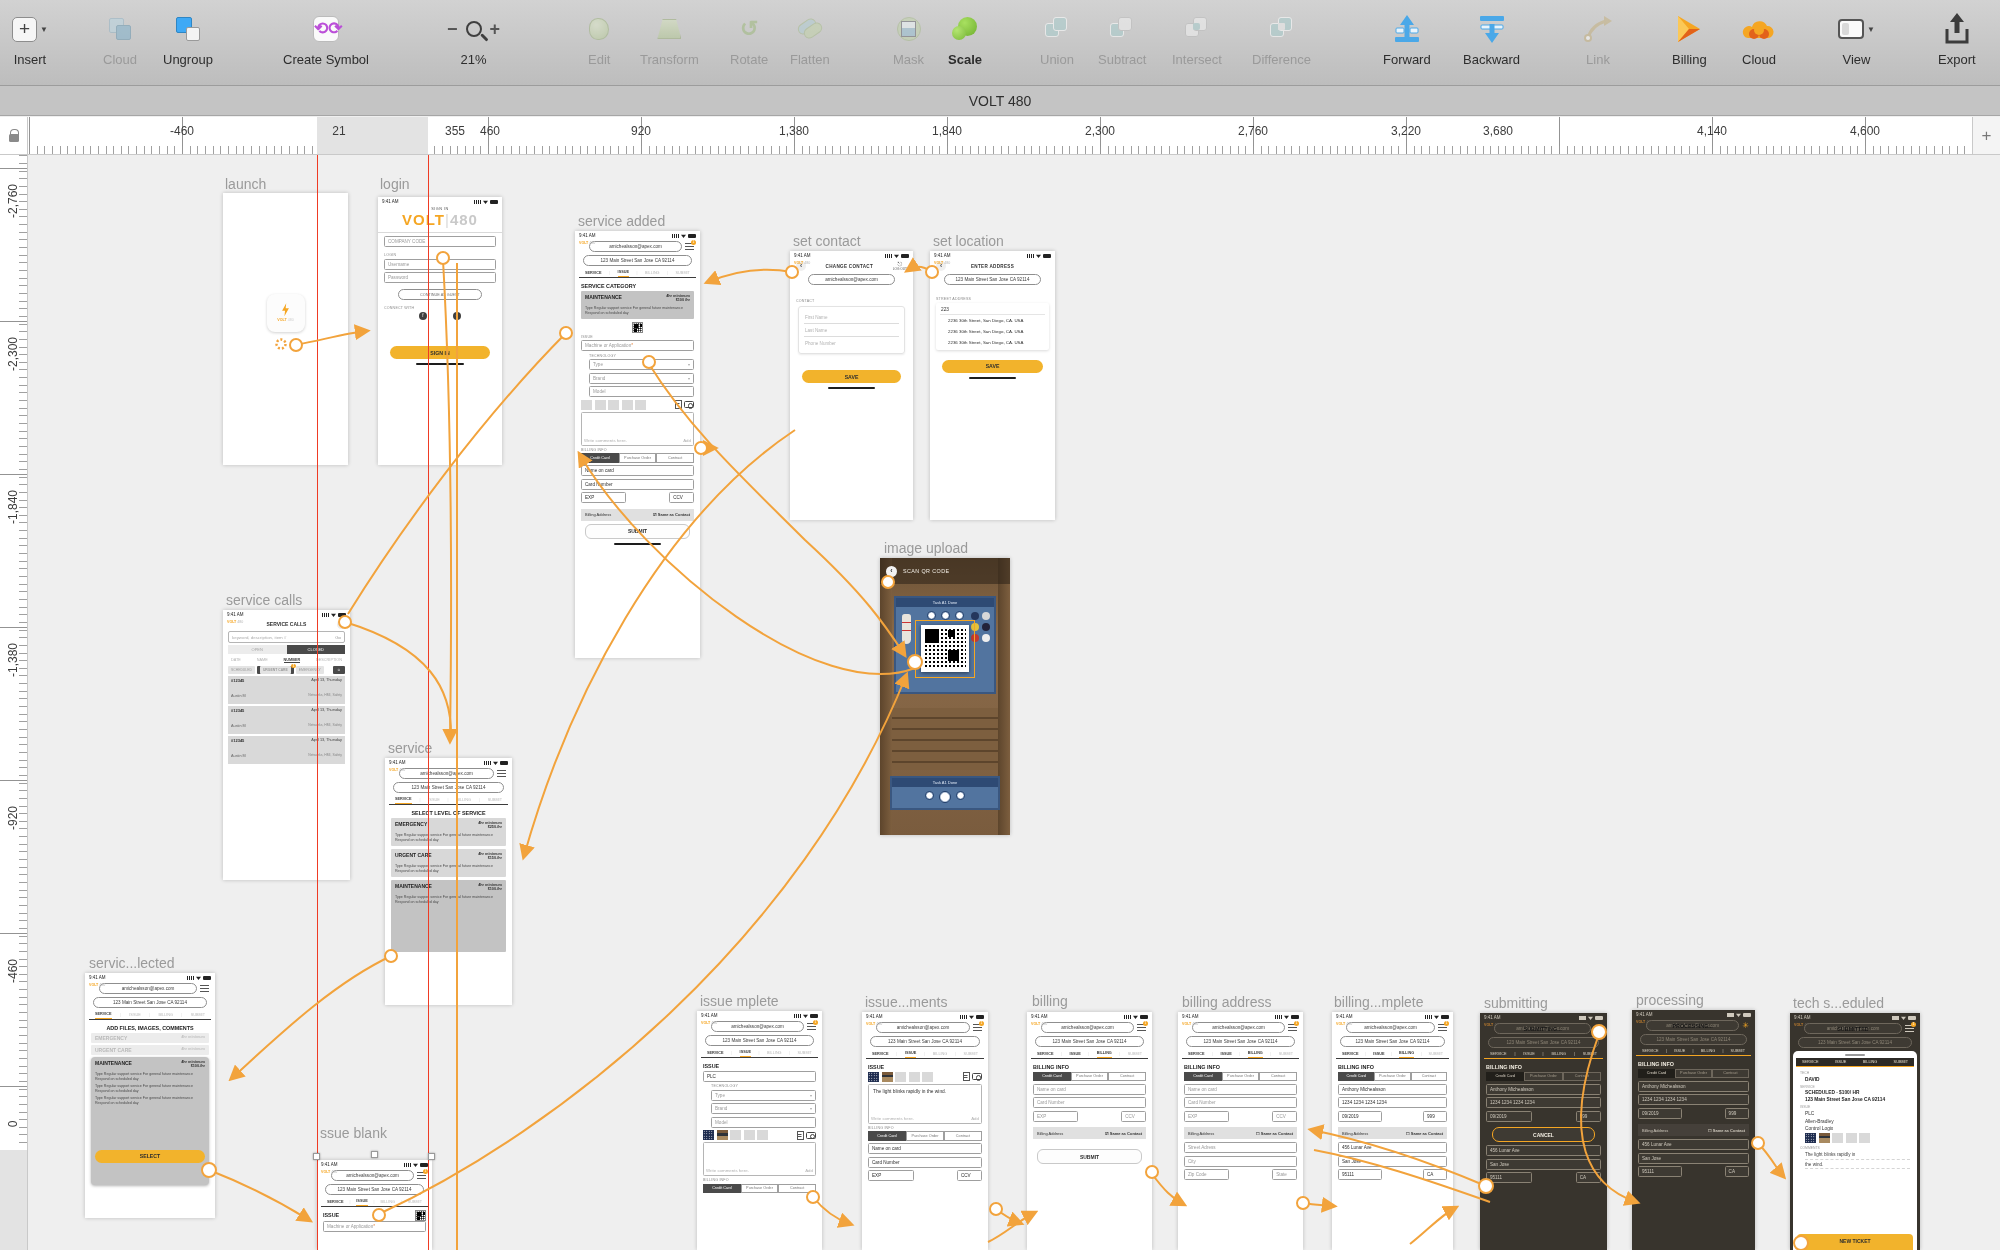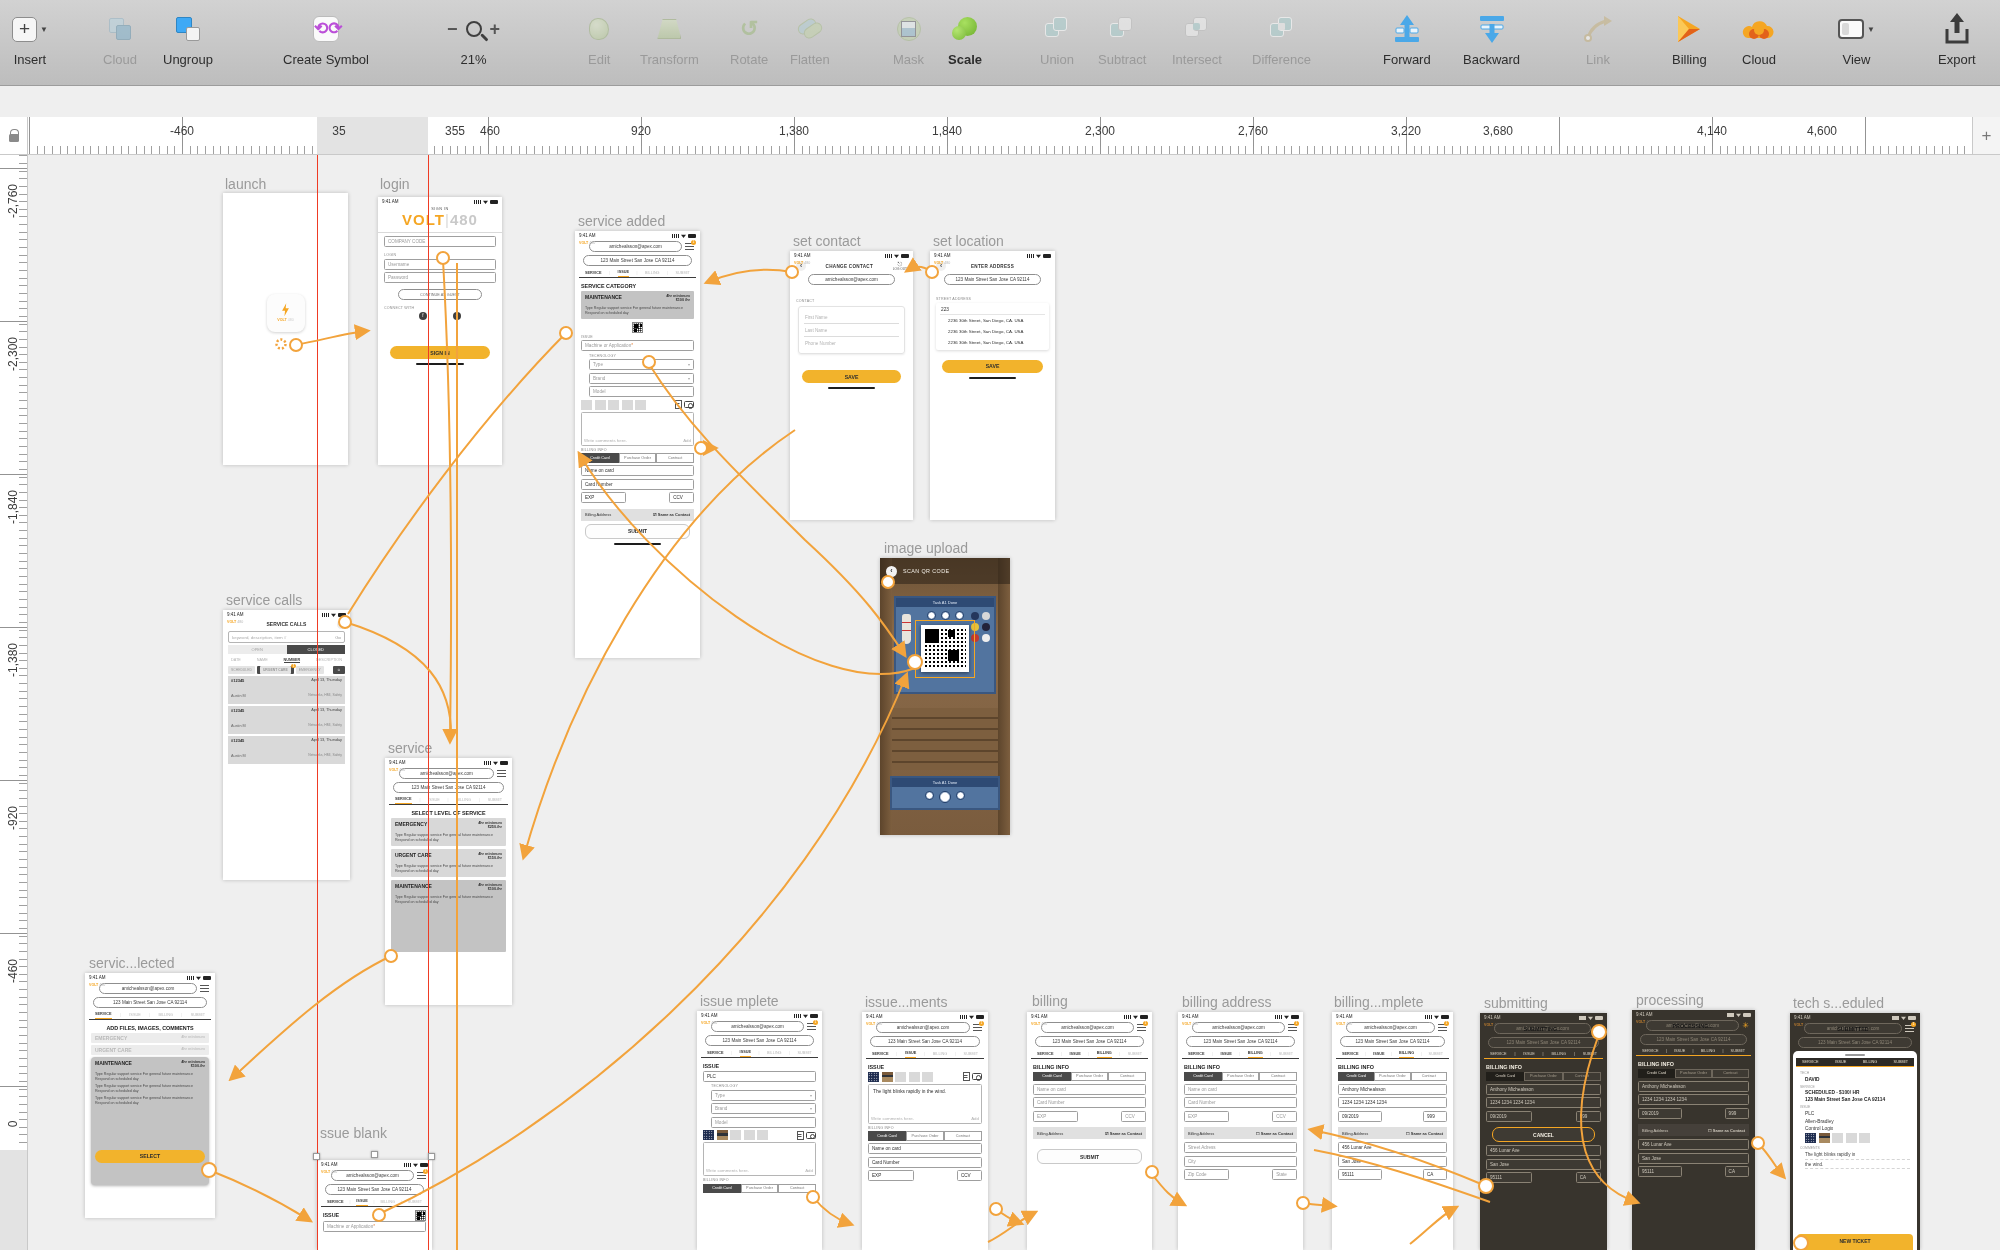--- a/index.html
+++ b/index.html
@@ -480,36 +480,39 @@
       <div class="ic">
         <svg width="26" height="32" viewBox="0 0 26 32">
             <path d="M13 0 L20 9 L15.5 9 L15.5 20 L10.5 20 L10.5 9 L6 9 Z" fill="#3c3c3c"></path>
             <path d="M3 16 L3 29 L23 29 L23 16" stroke="#3c3c3c" stroke-width="3" fill="none"></path>
           </svg>
         </div>
       <div class="lb">Export</div>
       </div>
   </div>
 
+  <div class="titlebar">
+    <span>VOLT 480</span>
+  </div>
 
   <div class="hruler">
     <div class="hsel"></div>
     <span class="hnum" style="left:154px">-460</span>
-    <span class="hnum" style="left:311px">35</span>
+    <span class="hnum" style="left:311px">21</span>
     <span class="hnum" style="left:427px">355</span>
     <span class="hnum" style="left:462px">460</span>
     <span class="hnum" style="left:613px">920</span>
     <span class="hnum" style="left:766px">1,380</span>
     <span class="hnum" style="left:919px">1,840</span>
     <span class="hnum" style="left:1072px">2,300</span>
     <span class="hnum" style="left:1225px">2,760</span>
     <span class="hnum" style="left:1378px">3,220</span>
     <span class="hnum" style="left:1470px">3,680</span>
     <span class="hnum" style="left:1684px">4,140</span>
-    <span class="hnum" style="left:1794px">4,600</span>
+    <span class="hnum" style="left:1837px">4,600</span>
   </div>
   <div class="vruler">
     <div class="vsel"></div>
     <span class="vnum" style="top:82px">-2,760</span>
     <span class="vnum" style="top:235px">-2,300</span>
     <span class="vnum" style="top:388px">-1,840</span>
     <span class="vnum" style="top:541px">-1,380</span>
     <span class="vnum" style="top:694px">-920</span>
     <span class="vnum" style="top:847px">-460</span>
     <span class="vnum" style="top:1000px">0</span>

